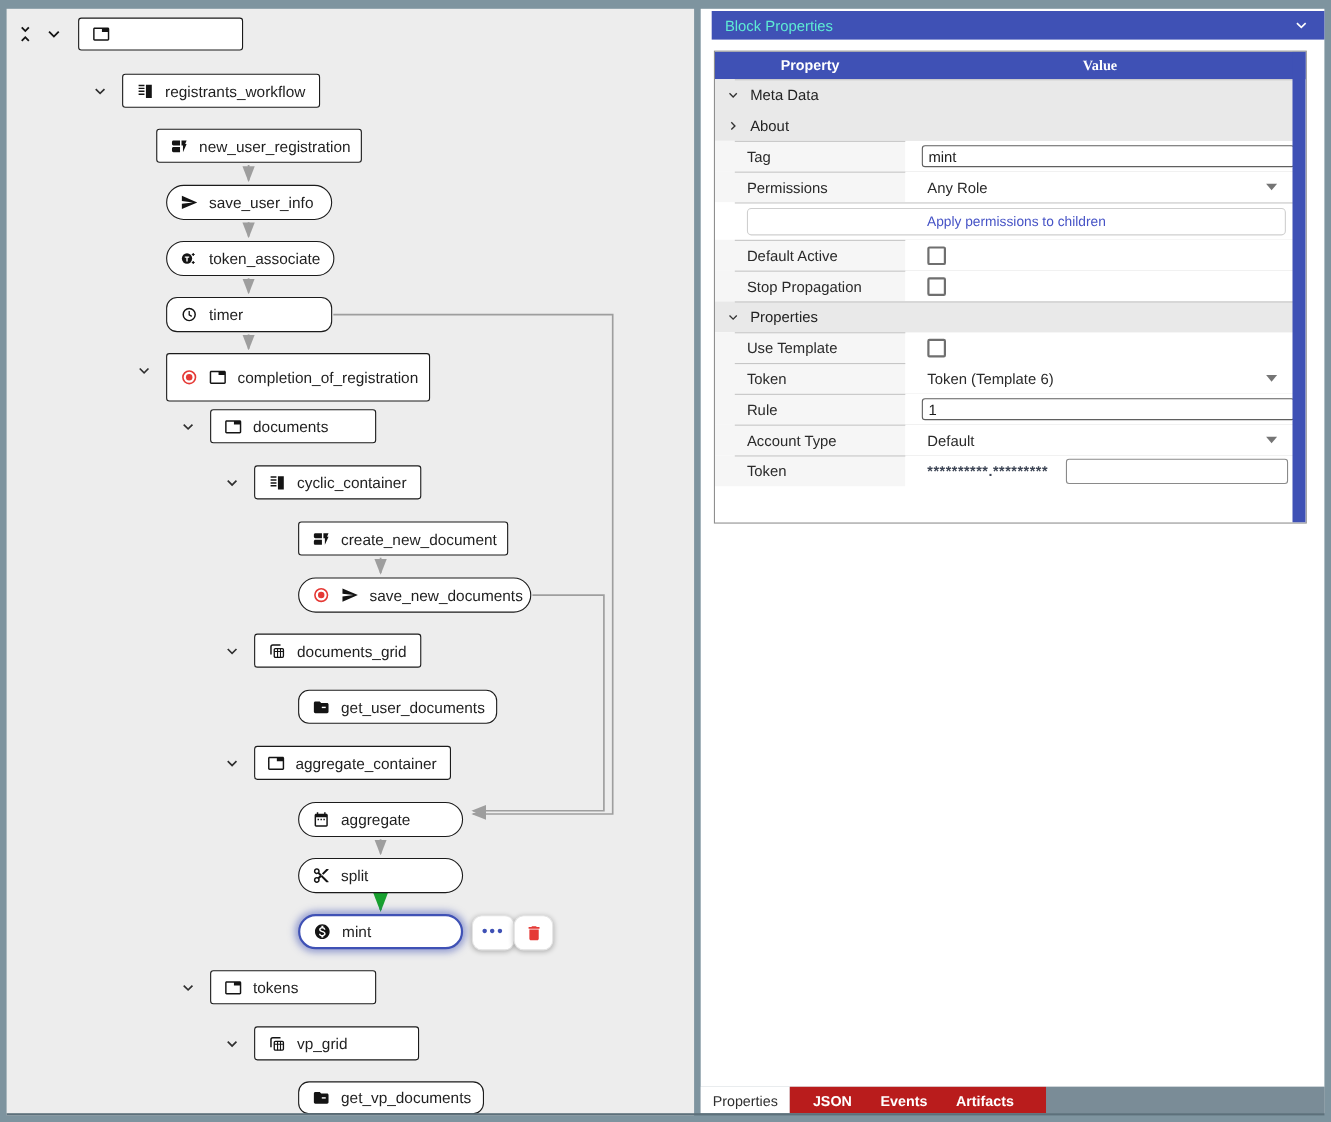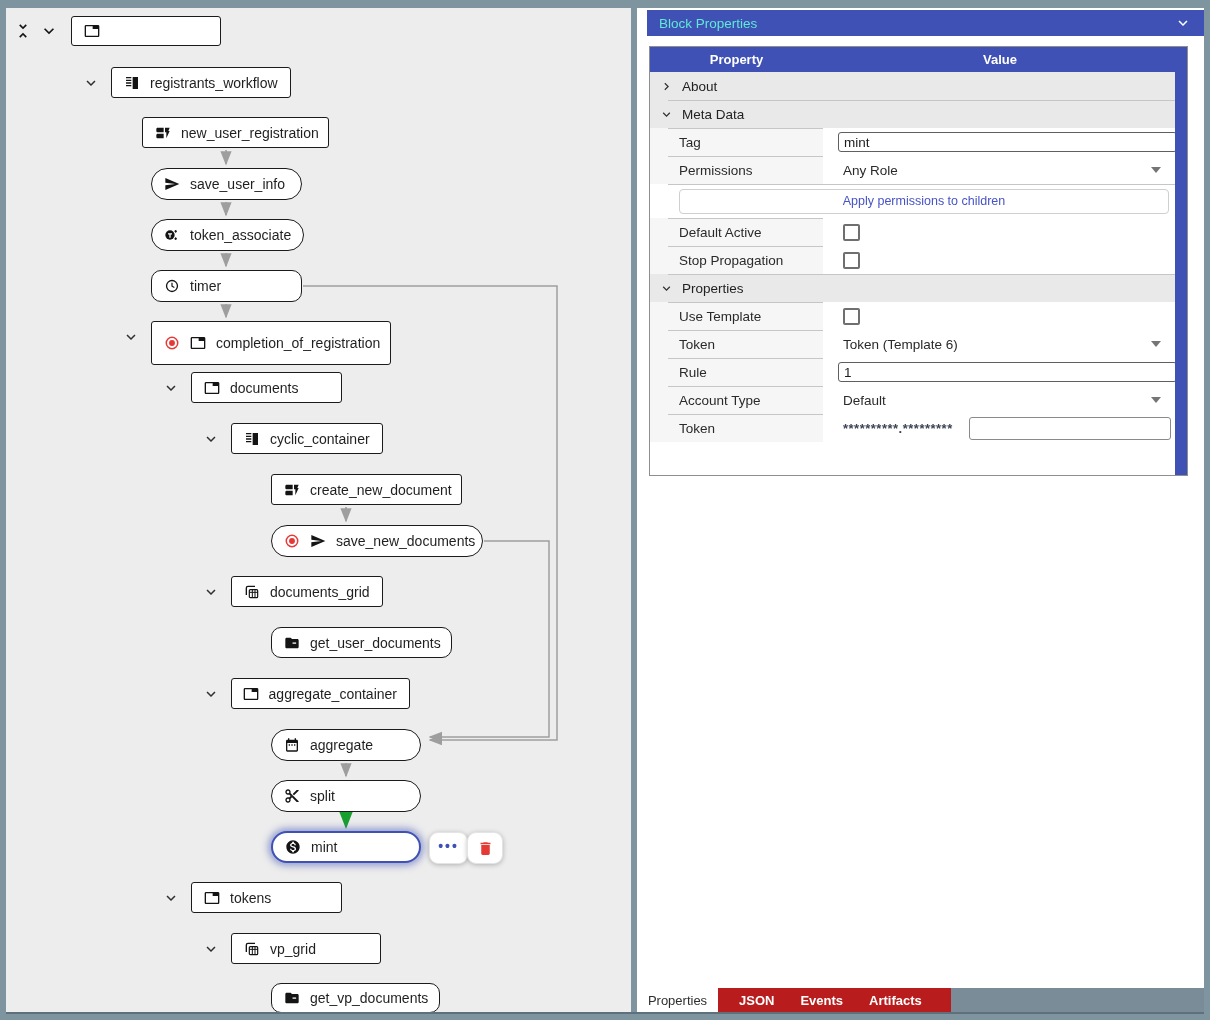--- a/index.html
+++ b/index.html
@@ -33,21 +33,21 @@
   .hdr{position:absolute;left:10px;top:2px;width:557px;height:26px;background:#3f51b5;color:#5eead4;
        display:flex;align-items:center;padding:0 12px;box-sizing:border-box;font-size:13.5px;}
   .hdr .sp{flex:1;}
   .hdr-chev{width:18px;height:18px;color:#fff;cursor:pointer;}
   .hdr-chev svg{width:18px;height:18px;display:block;}
 
   .tbl{position:absolute;left:12px;top:38px;width:539px;height:430px;border:1px solid #8f8f8f;
        box-sizing:border-box;background:#fff;overflow:hidden;}
   .tbl-head{display:flex;height:25px;background:#3f51b5;color:#fff;font-size:13px;font-weight:bold;}
   .th-prop{width:173px;display:flex;align-items:center;justify-content:center;}
-  .th-val{width:354px;display:flex;align-items:center;justify-content:center;}
+  .th-val{width:354px;display:flex;align-items:center;justify-content:center;font-family:Liberation Serif, serif;}
   .scrollstrip{position:absolute;right:0;top:0;width:12px;height:100%;background:#3f51b5;}
 
   .row{position:relative;display:flex;width:527px;}
   .sep{position:absolute;left:18px;right:0;top:0;height:1px;background:#c6c6c6;}
   .row.sec{height:28px;background:#e9e9e9;align-items:center;gap:8px;padding-left:9px;
            box-sizing:border-box;font-size:13.5px;color:#222;cursor:pointer;}
   .sec-chev{width:15px;height:15px;color:#333;}
   .sec-chev svg{width:15px;height:15px;display:block;}
   .prow{height:28px;}
   .btnrow{height:34px;align-items:center;background:#fff;}
@@ -360,35 +360,35 @@
         </span>
     </div>
 
     <div class="tbl">
       <div class="tbl-head">
         <div class="th-prop">Property</div>
         <div class="th-val">Value</div>
       </div>
       <div id="tbl-body">
           <div class="row sec">
+            <div class="sep"></div>
+            <span class="sec-chev">
+              <svg viewBox="0 0 24 24" fill="currentColor">
+                <path d="M16.59 8.59L12 13.17 7.41 8.59 6 10l6 6 6-6z"></path>
+              </svg>
+            </span>
+            <span>Meta Data</span>
+          </div>
+          <div class="row sec">
             <span class="sec-chev">
               <svg viewBox="0 0 24 24" fill="currentColor">
                 <path d="M10 6L8.59 7.41 13.17 12l-4.58 4.59L10 18l6-6z"></path>
               </svg>
             </span>
             <span>About</span>
-          </div>
-          <div class="row sec">
-            <div class="sep"></div>
-            <span class="sec-chev">
-              <svg viewBox="0 0 24 24" fill="currentColor">
-                <path d="M16.59 8.59L12 13.17 7.41 8.59 6 10l6 6 6-6z"></path>
-              </svg>
-            </span>
-            <span>Meta Data</span>
           </div>
           <div class="row prow">
             <div class="sep"></div>
             <div class="pcell">Tag</div>
             <div class="vcell">
               <input class="inp" value="mint" style="">
             </div>
           </div>
           <div class="row prow">
             <div class="sep"></div>

